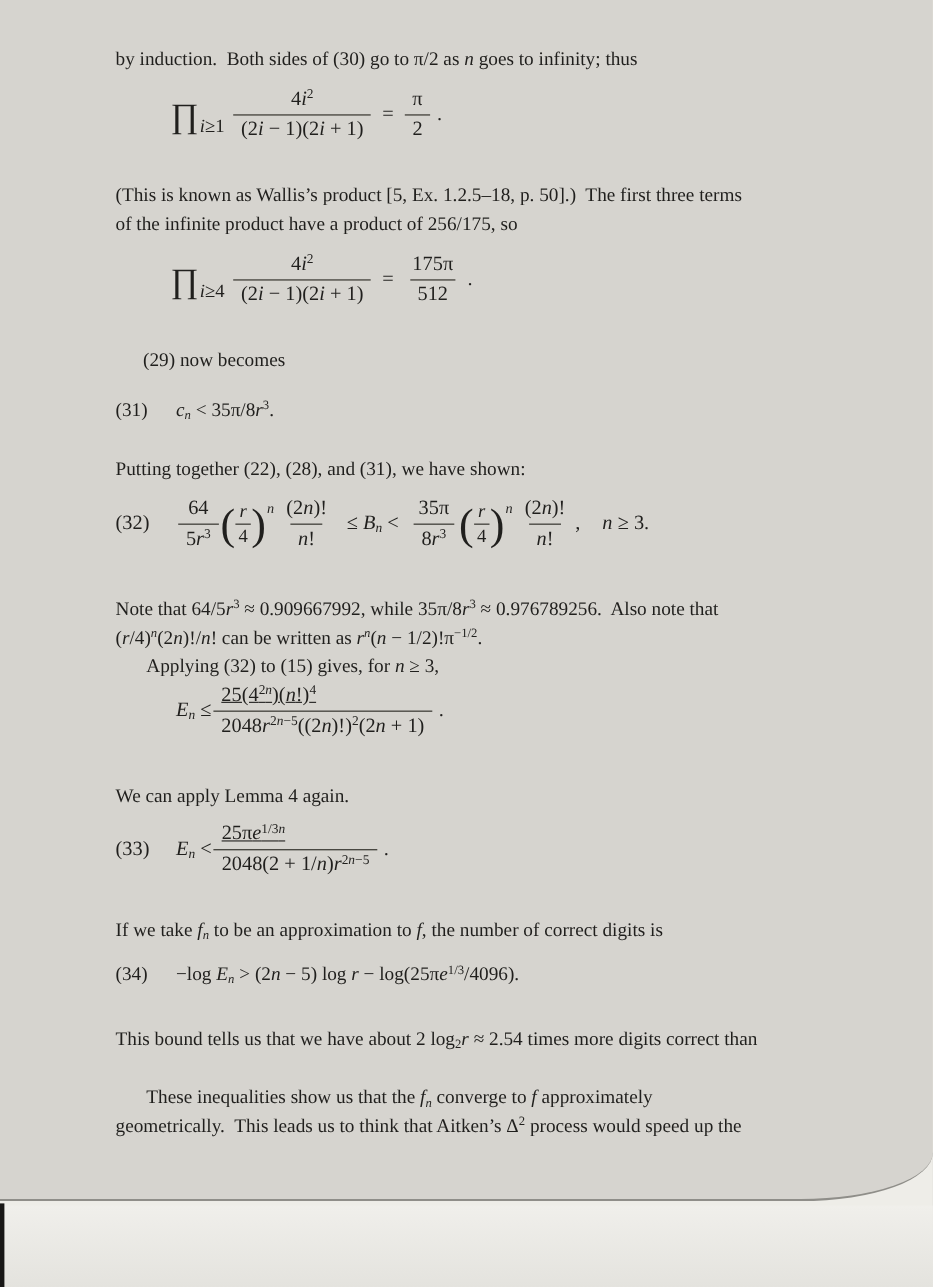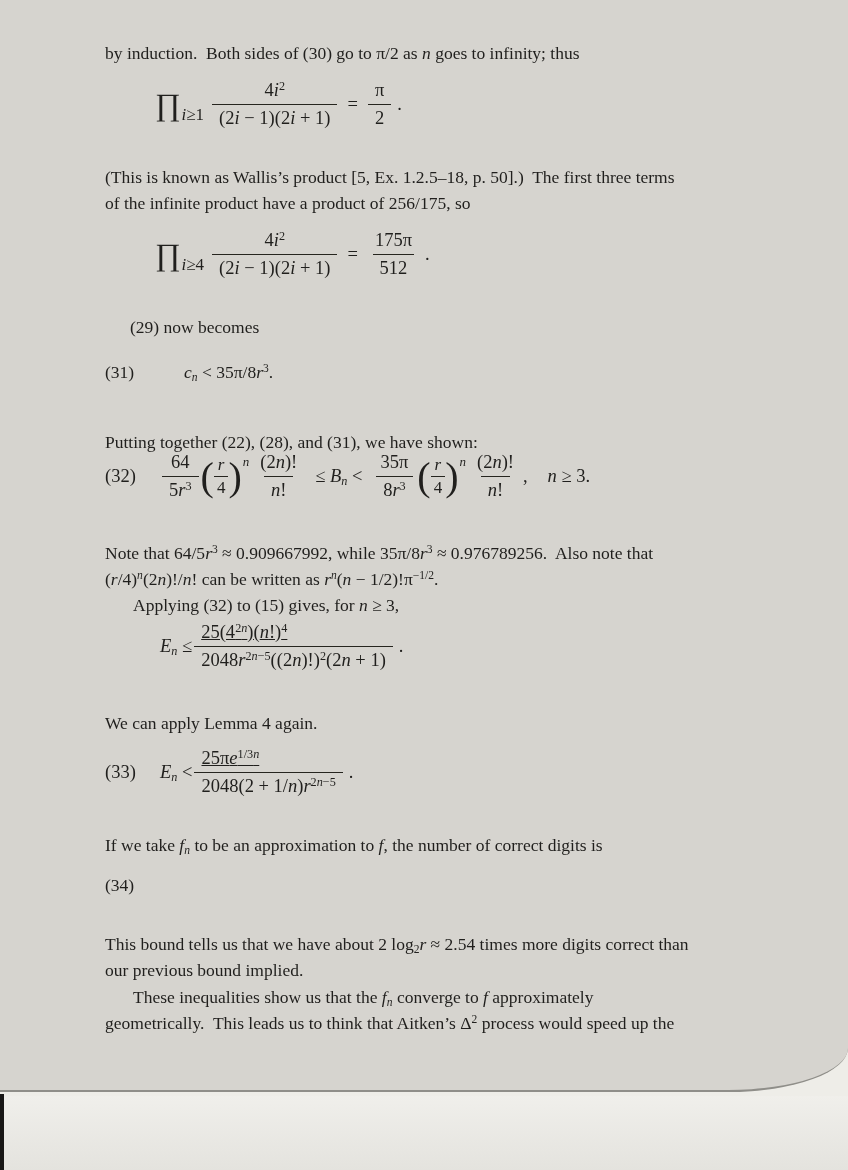--- a/index.html
+++ b/index.html
@@ -84,26 +84,26 @@
   <div class="eq" style="left:155px;top:230px;">
     <span class="prod"><span class="prod-sym">∏</span><span class="prod-sub"><span class="r-i">i</span><span>≥4</span></span></span>
     <span class="frac"><span class="num"><span>4</span><span class="r-i">i</span><span class="r-sup">2</span></span><span class="den"><span>(2</span><span class="r-i">i</span><span> − 1)(2</span><span class="r-i">i</span><span> + 1)</span></span></span>
     <span class="rel">=</span>
     <span class="frac"><span class="num"><span>175π</span></span><span class="den"><span>512</span></span></span>
     <span class="endmark">.</span>
   </div>
 
   <div class="line" style="left:130px;top:314px;"><span>(29) now becomes</span></div>
 
-  <div class="eq inlinesize" style="left:105px;top:362px;gap:24px;">
+  <div class="eq inlinesize" style="left:105px;top:362px;">
     <span class="eqlabel">(31)</span>
     <span><span class="r-i">c</span><span class="r-sub r-i">n</span><span> &lt; 35π/8</span><span class="r-i">r</span><span class="r-sup">3</span><span>.</span></span>
   </div>
 
-  <div class="line" style="left:105px;top:413px;margin-top:16px;"><span>Putting together (22), (28), and (31), we have shown:</span></div>
+  <div class="line" style="left:105px;top:413px;"><span>Putting together (22), (28), and (31), we have shown:</span></div>
 
   <div class="eq" style="left:105px;top:452px;">
     <span class="eqlabel">(32)</span>
     <span class="frac"><span class="num"><span>64</span></span><span class="den"><span>5</span><span class="r-i">r</span><span class="r-sup">3</span></span></span>
     <span class="bigp">(</span>
       <span class="frac small"><span class="num"><span class="r-i">r</span></span><span class="den"><span>4</span></span></span>
       <span class="bigp">)</span>
       <span class="pexp">n</span>
     <span class="frac"><span class="num"><span>(2</span><span class="r-i">n</span><span>)!</span></span><span class="den"><span class="r-i">n</span><span>!</span></span></span>
     <span class="mid"><span>≤ </span><span class="r-i">B</span><span class="r-sub r-i">n</span><span> &lt;</span></span>
@@ -133,24 +133,24 @@
     <span class="eqlabel">(33)</span>
     <span><span class="r-i">E</span><span class="r-sub r-i">n</span><span> &lt;</span></span>
     <span class="frac leftnum"><span class="num"><span>25π</span><span class="r-i">e</span><span class="r-sup">1/3</span><span class="r-sup r-i">n</span></span><span class="den"><span>2048(2 + 1/</span><span class="r-i">n</span><span>)</span><span class="r-i">r</span><span class="r-sup">2</span><span class="r-sup r-i">n</span><span class="r-sup">−5</span></span></span>
     <span class="endmark">.</span>
   </div>
 
   <div class="line" style="left:105px;top:832px;"><span>If we take </span><span class="r-i">f</span><span class="r-sub r-i">n</span><span> to be an approximation to </span><span class="r-i">f</span><span>, the number of correct digits is</span></div>
 
   <div class="eq inlinesize" style="left:105px;top:875px;">
     <span class="eqlabel">(34)</span>
+    <span><span>−log </span><span class="r-i">E</span><span class="r-sub r-i">n</span><span> &gt; (2</span><span class="r-i">n</span><span> − 5) log </span><span class="r-i">r</span><span> − log(25π</span><span class="r-i">e</span><span class="r-sup">1/3</span><span>/4096).</span></span>
   </div>
 
   <div class="line" style="left:105px;top:931px;"><span>This bound tells us that we have about 2 log</span><span class="r-sub">2</span><span class="r-i">r</span><span> ≈ 2.54 times more digits correct than</span></div>
-  <div class="line" style="left:105px;top:957px;"><span>our previous bound implied.</span></div>
 
   <div class="line" style="left:133px;top:984px;"><span>These inequalities show us that the </span><span class="r-i">f</span><span class="r-sub r-i">n</span><span> converge to </span><span class="r-i">f</span><span> approximately</span></div>
   <div class="line" style="left:105px;top:1010px;"><span>geometrically.  This leads us to think that Aitken’s Δ</span><span class="r-sup">2</span><span> process would speed up the</span></div>
 
 </div>
 
 <div class="below-sheet"></div>
 <div class="binding-strip"></div>
 
 </body></html>

